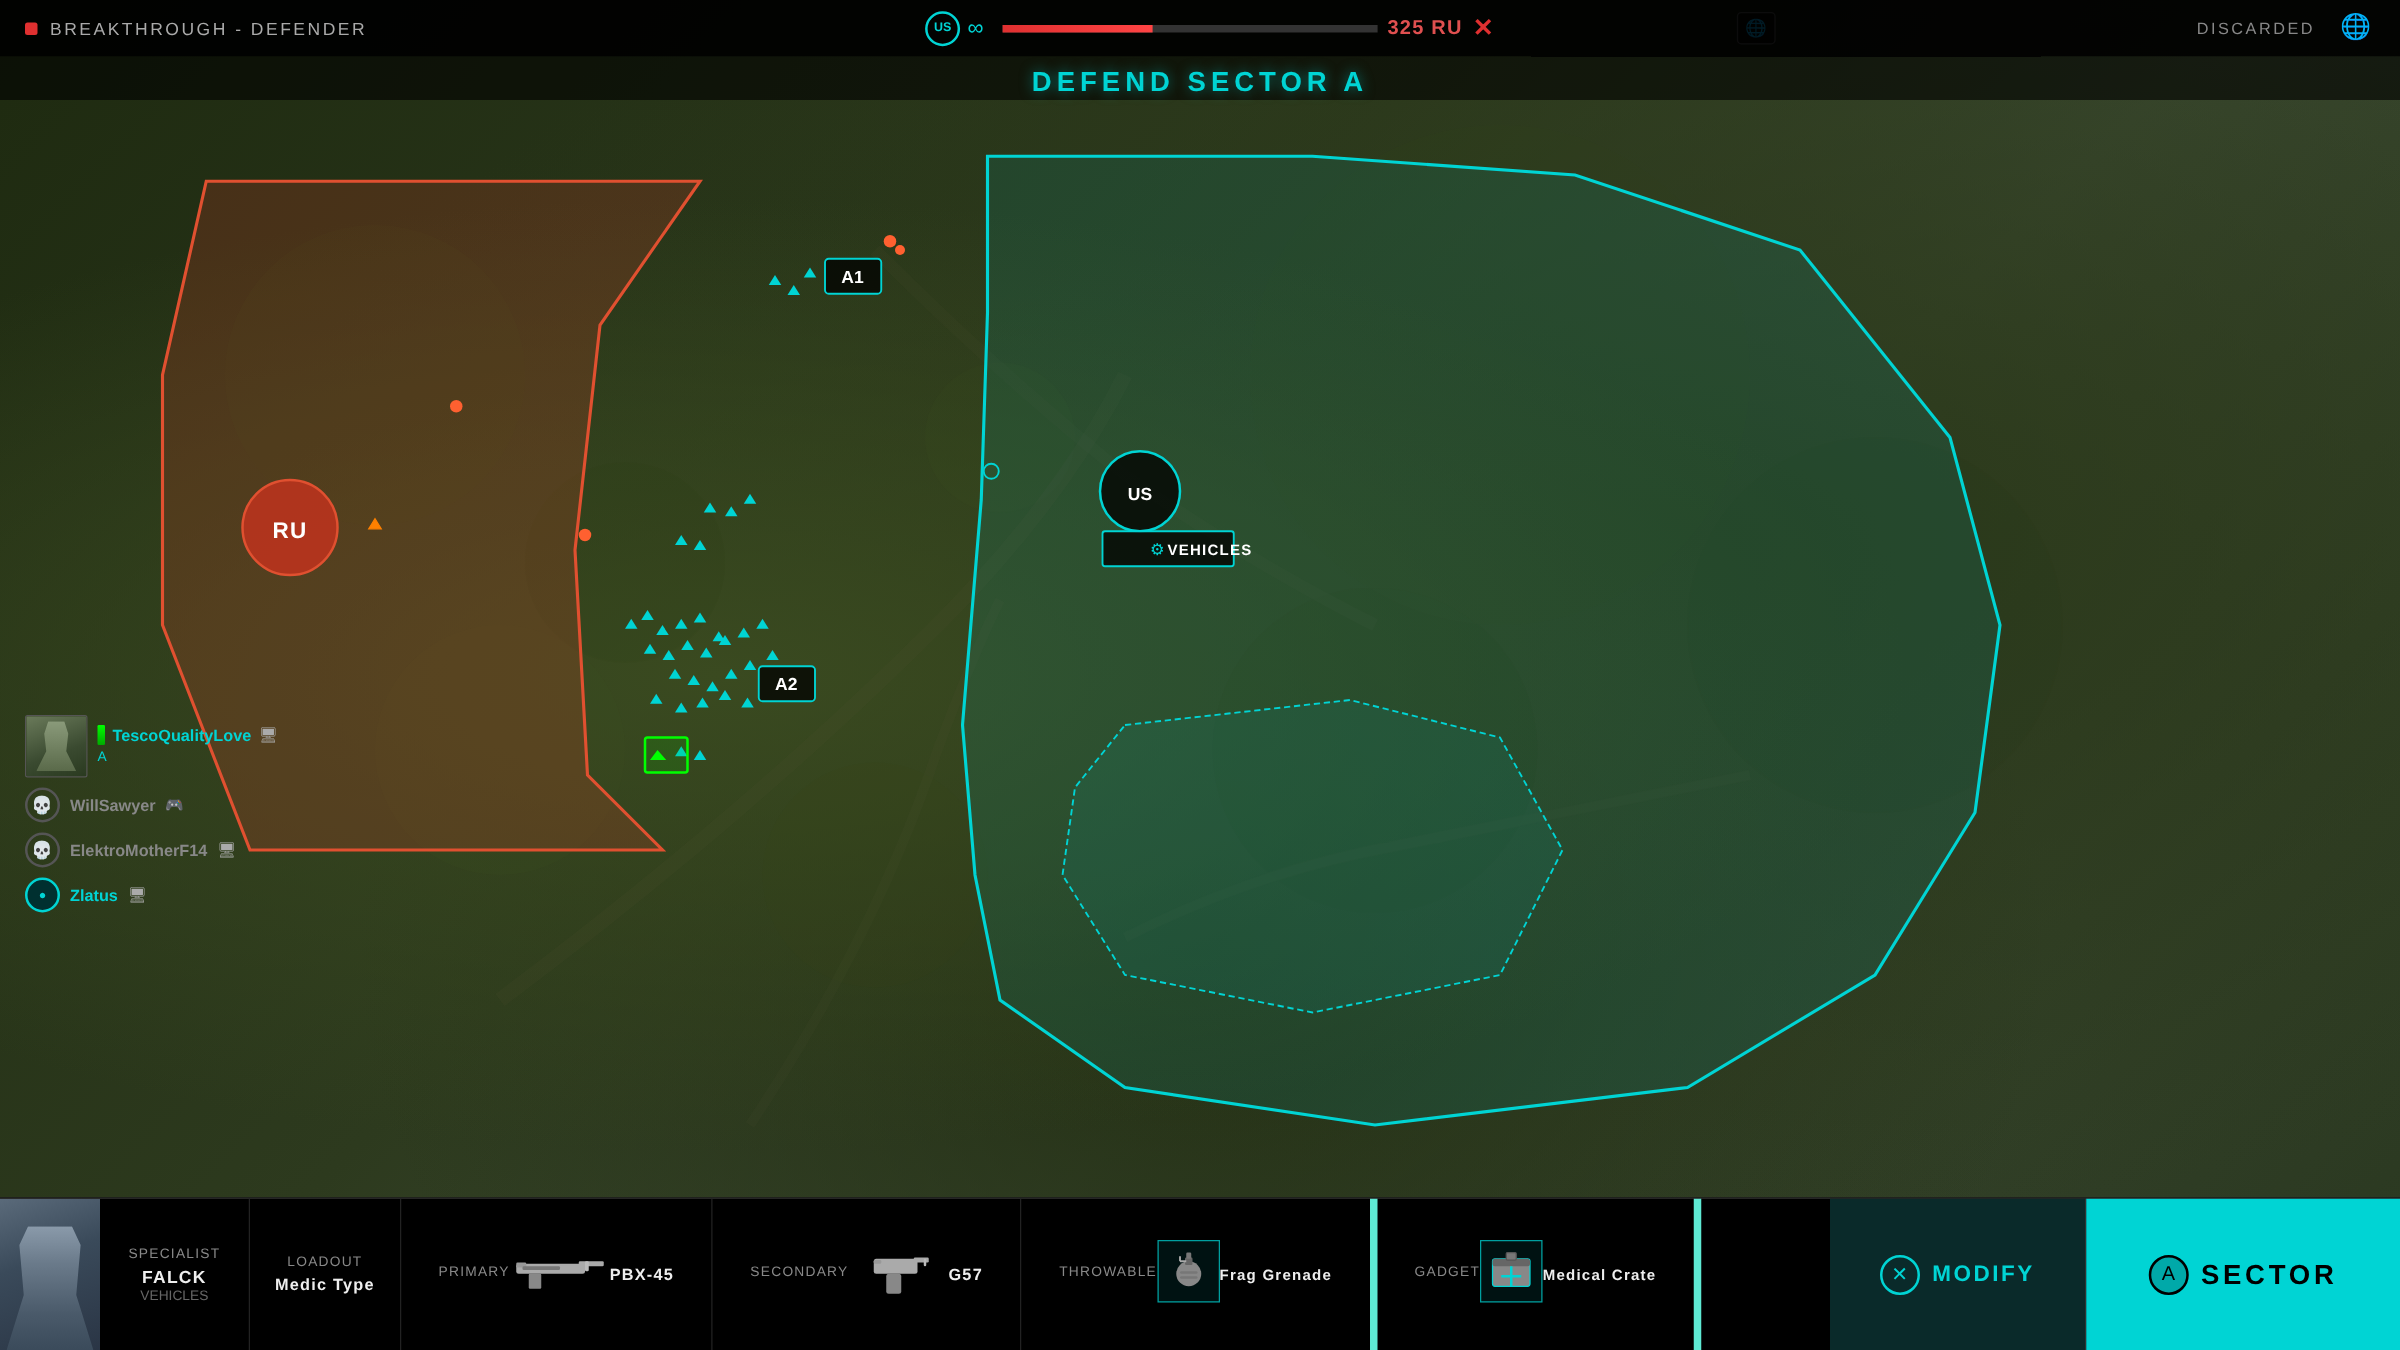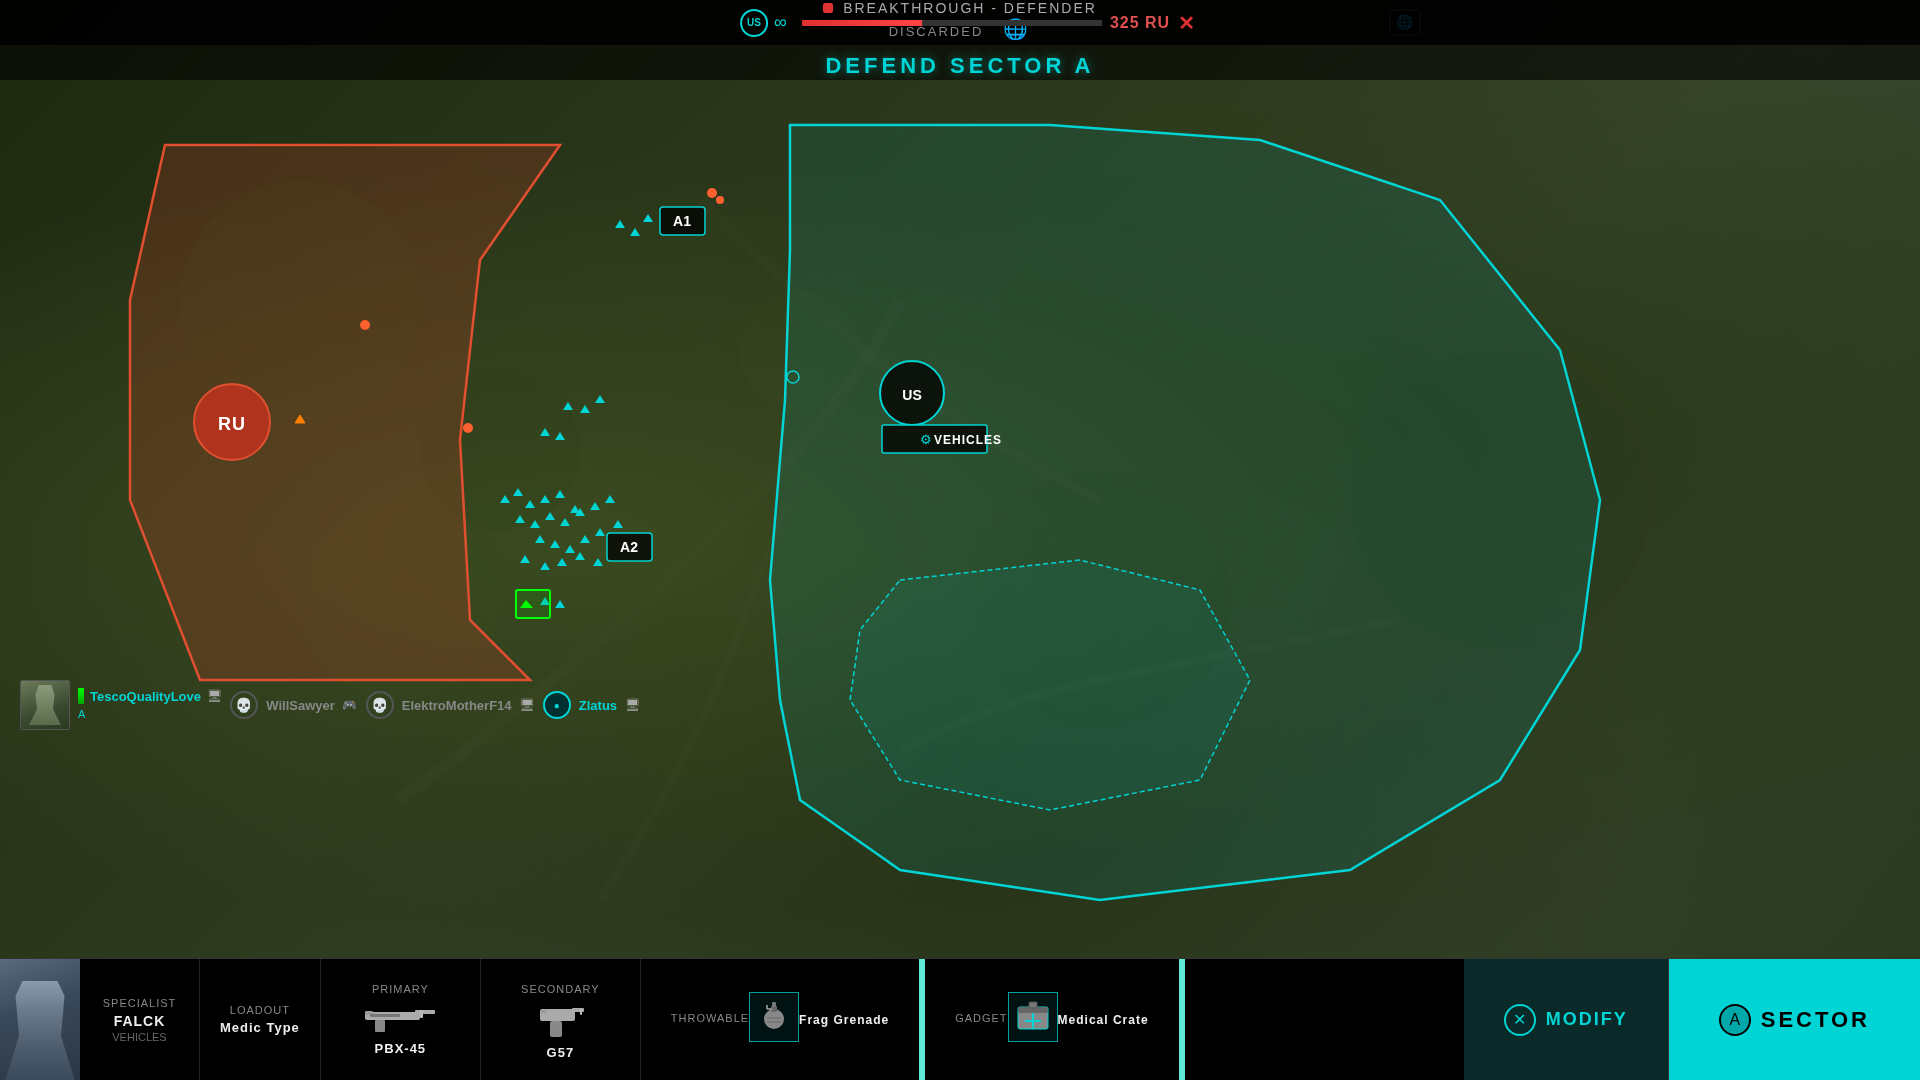--- a/index.html
+++ b/index.html
@@ -44,21 +44,20 @@
     #top-hud {
       position: absolute;
       top: 0; left: 0; right: 0;
       height: 45px;
       background: rgba(0,0,0,0.85);
       display: flex;
       align-items: center;
       justify-content: space-between;
       padding: 0 20px;
       z-index: 10;
-      flex-direction: column;
     }
 
     #game-mode-title {
       color: #aaa;
       font-size: 14px;
       letter-spacing: 2px;
       display: flex;
       align-items: center;
       gap: 10px;
     }
@@ -161,21 +160,21 @@
       padding: 8px 20px;
     }
 
     
     #team-list {
       position: absolute;
       left: 20px;
       bottom: 350px;
       z-index: 10;
       display: flex;
-      flex-direction: row;
+      flex-direction: column;
       gap: 8px;
     }
 
     .player-row {
       display: flex;
       align-items: center;
       gap: 8px;
     }
 
     .player-avatar {
@@ -288,23 +287,22 @@
 
     .section-sub {
       color: #666;
       font-size: 11px;
       margin-top: 2px;
     }
 
     
     .weapon-section {
       display: flex;
-      flex-direction: column;
-      align-items: center;
-      padding: 24px 30px;
+      align-items: center;
+      padding: 10px 30px;
       border-right: 1px solid #222;
       min-width: 160px;
     }
 
     .weapon-icon-container {
       width: 80px; height: 40px;
       display: flex; align-items: center; justify-content: center;
       margin-bottom: 6px;
     }
 

